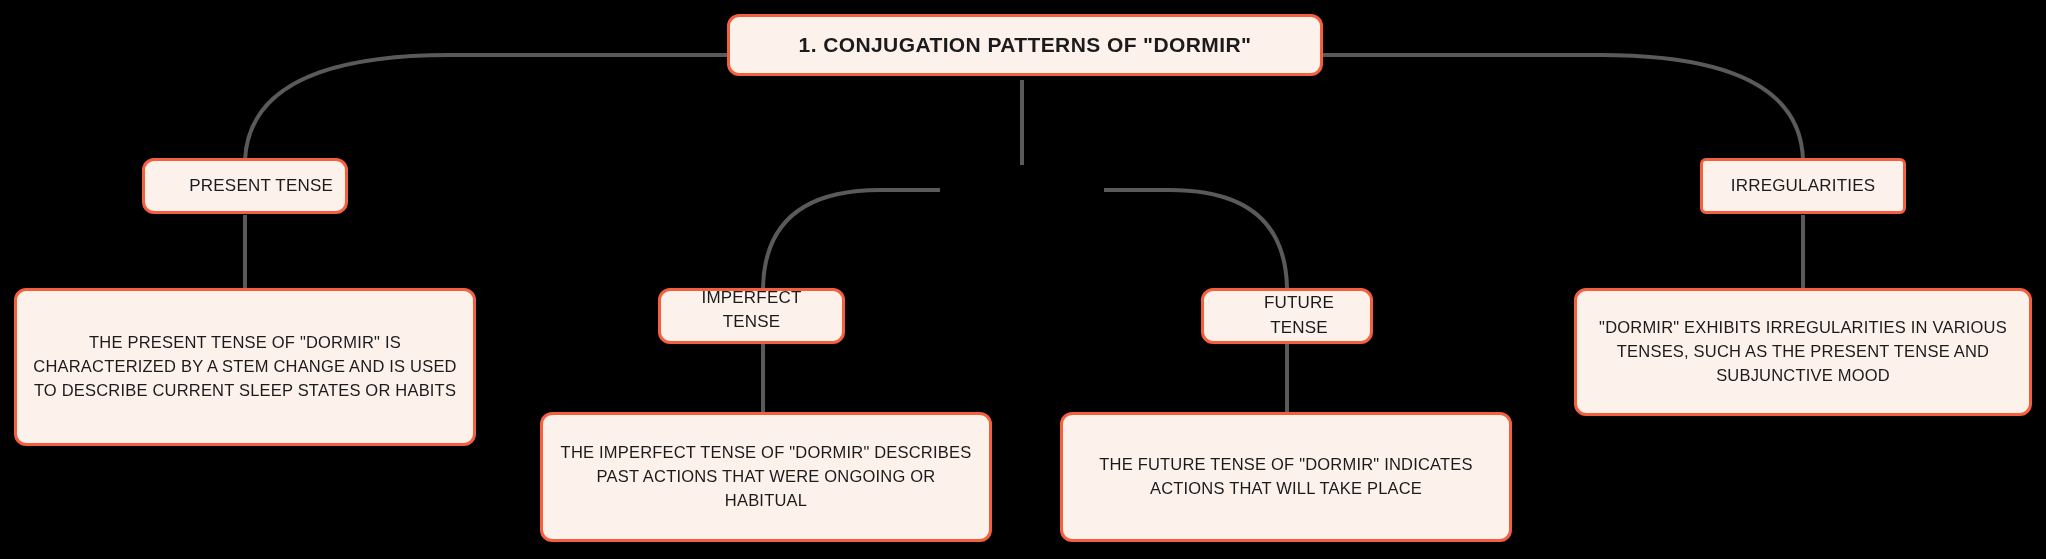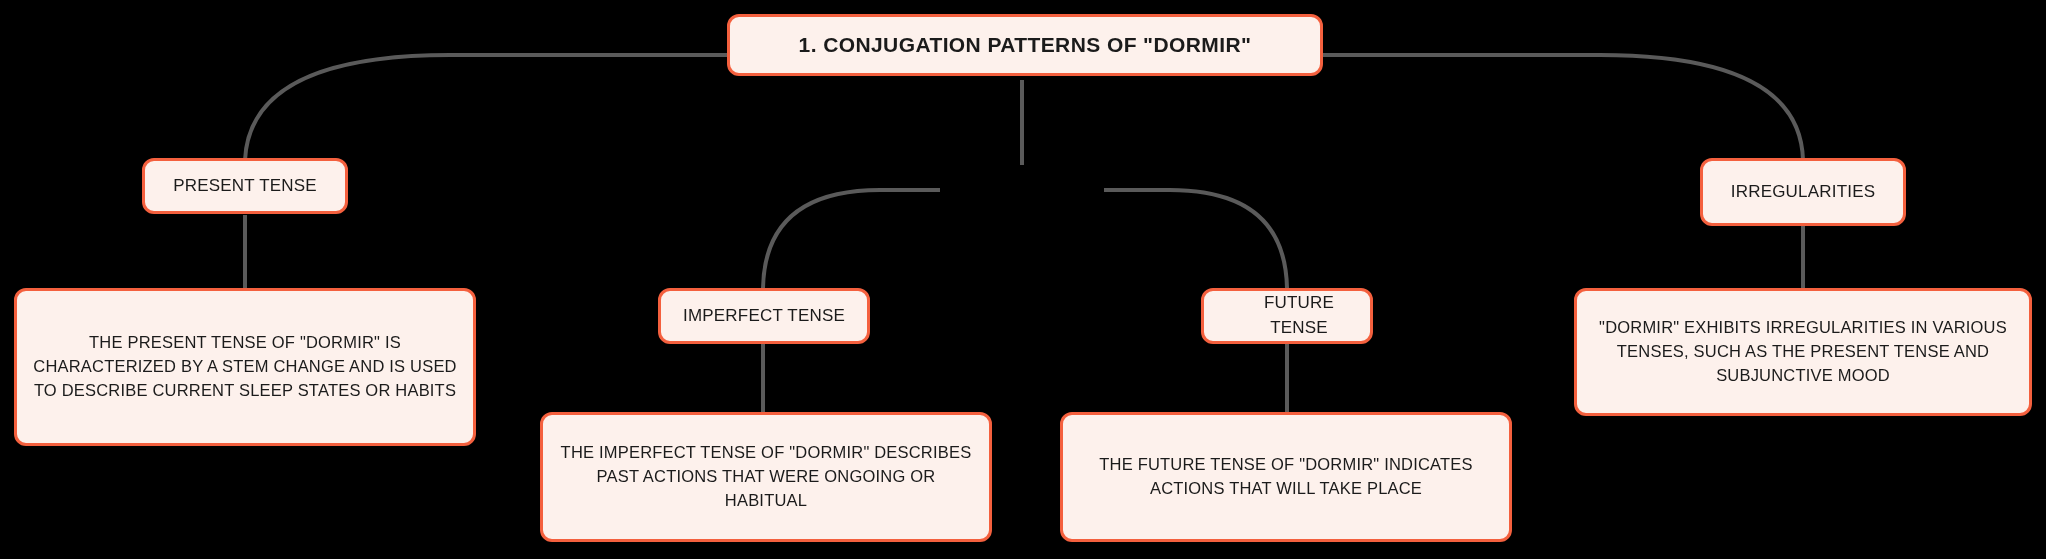--- a/index.html
+++ b/index.html
@@ -82,46 +82,46 @@
       <path d="M 1287 343 L 1287 412"></path>
 
       <path d="M 1803 215 L 1803 288"></path>
     </g>
   </svg>
 
   <div class="node node-root" style="left:727px; top:14px; width:596px; height:62px;">
     <span class="node-text">1. CONJUGATION PATTERNS OF "DORMIR"</span>
   </div>
 
-  <div class="node node-branch" style="left:142px; top:158px; width:206px; height:56px;">
+  <div class="node node-branch" style="left:142px; top:158px; width:206px; height:56px;text-align:right;">
     <span class="node-text">PRESENT TENSE</span>
   </div>
 
   <div class="node node-leaf" style="left:14px; top:288px; width:462px; height:158px;">
     <span class="node-text">THE PRESENT TENSE OF "DORMIR" IS CHARACTERIZED BY A STEM CHANGE AND IS USED TO DESCRIBE CURRENT SLEEP STATES OR HABITS</span>
   </div>
 
 
-  <div class="node node-branch" style="left:658px; top:288px; width:212px; height:56px;">
+  <div class="node node-branch" style="left:658px; top:288px; width:187px; height:56px;align-items:flex-end;">
     <span class="node-text">IMPERFECT TENSE</span>
   </div>
 
   <div class="node node-leaf" style="left:540px; top:412px; width:452px; height:130px;">
     <span class="node-text">THE IMPERFECT TENSE OF "DORMIR" DESCRIBES PAST ACTIONS THAT WERE ONGOING OR HABITUAL</span>
   </div>
 
   <div class="node node-branch" style="left:1201px; top:288px; width:172px; height:56px;padding-left:36px;">
     <span class="node-text">FUTURE TENSE</span>
   </div>
 
   <div class="node node-leaf" style="left:1060px; top:412px; width:452px; height:130px;">
     <span class="node-text">THE FUTURE TENSE OF "DORMIR" INDICATES ACTIONS THAT WILL TAKE PLACE</span>
   </div>
 
-  <div class="node node-branch" style="left:1700px; top:158px; width:206px; height:68px;">
+  <div class="node node-branch" style="left:1700px; top:158px; width:206px; height:56px;border-radius:6px;">
     <span class="node-text">IRREGULARITIES</span>
   </div>
 
   <div class="node node-leaf" style="left:1574px; top:288px; width:458px; height:128px;">
     <span class="node-text">"DORMIR" EXHIBITS IRREGULARITIES IN VARIOUS TENSES, SUCH AS THE PRESENT TENSE AND SUBJUNCTIVE MOOD</span>
   </div>
 
 </div>
 
 </body></html>

